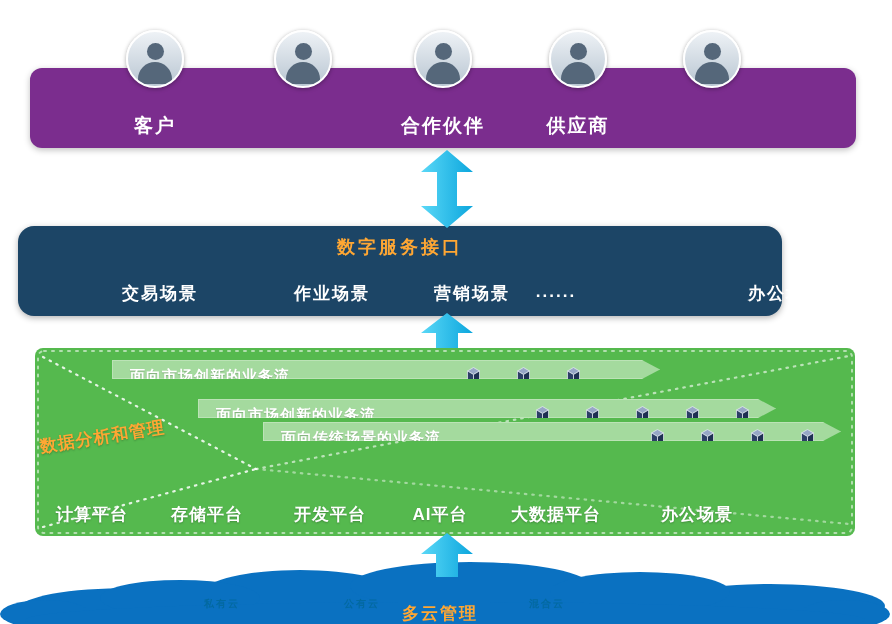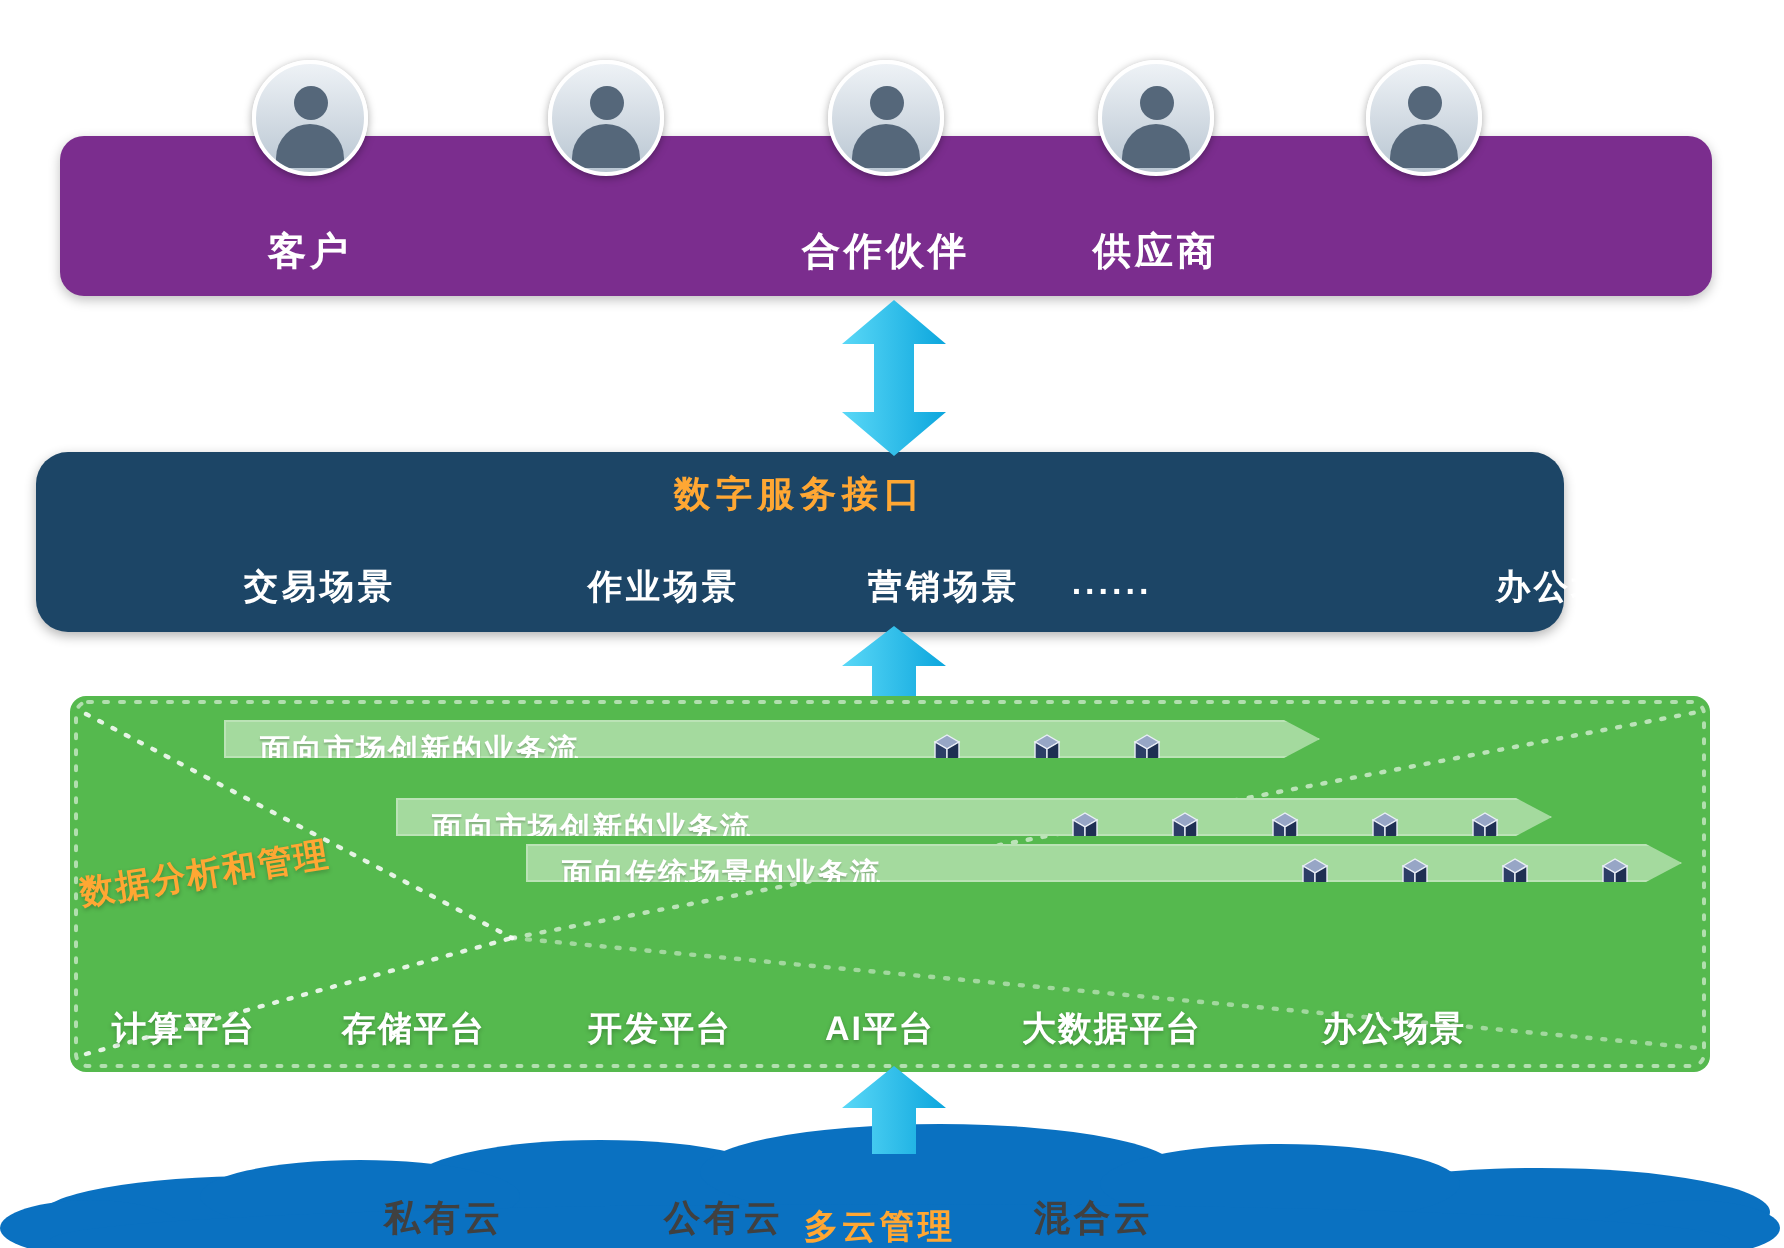--- a/index.html
+++ b/index.html
@@ -68,21 +68,21 @@
     color:#fff;font-size:17px;font-weight:bold;letter-spacing:1px;text-shadow:0 1px 2px rgba(0,0,0,.25);
   }
   
   .cloud-svg{position:absolute;left:0;top:556px;z-index:1;}
   .cloud-title{
     position:absolute;left:440px;top:576px;transform:translateX(-50%);z-index:4;
     color:var(--orange,#FFA733);font-size:17px;font-weight:bold;letter-spacing:2px;white-space:nowrap;margin-top:26px;
   }
   .cloud-item{
     position:absolute;top:597px;transform:translateX(-50%);z-index:4;
-    color:#404040;font-size:18px;font-weight:bold;letter-spacing:2px;white-space:nowrap;
+    color:#0369a1;font-size:10px;font-weight:bold;letter-spacing:2px;white-space:nowrap;
   }
 </style>
 </head>
 <body>
 
 <div class="canvas">
 
   <div class="stakeholder-banner"></div>
 
   <div class="stakeholder-col" style="left:155px;">

